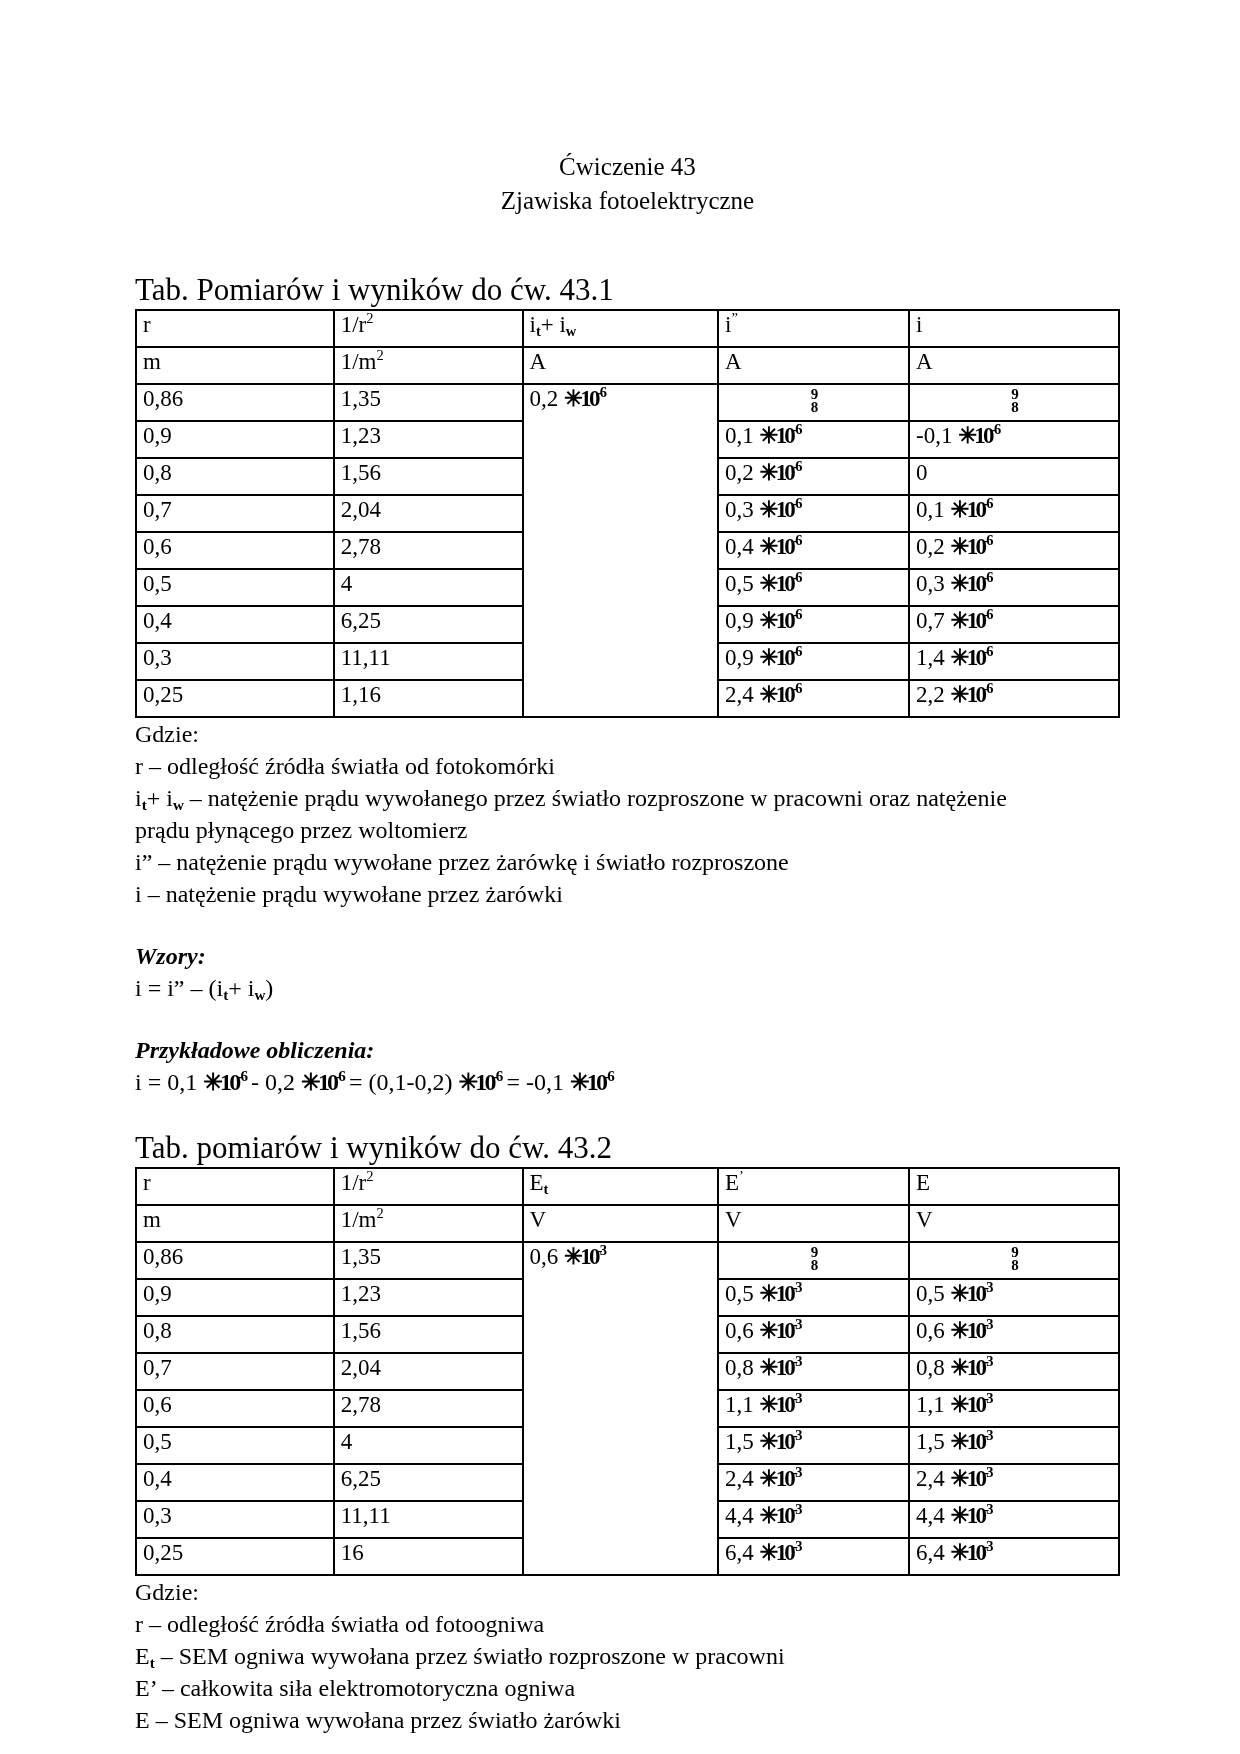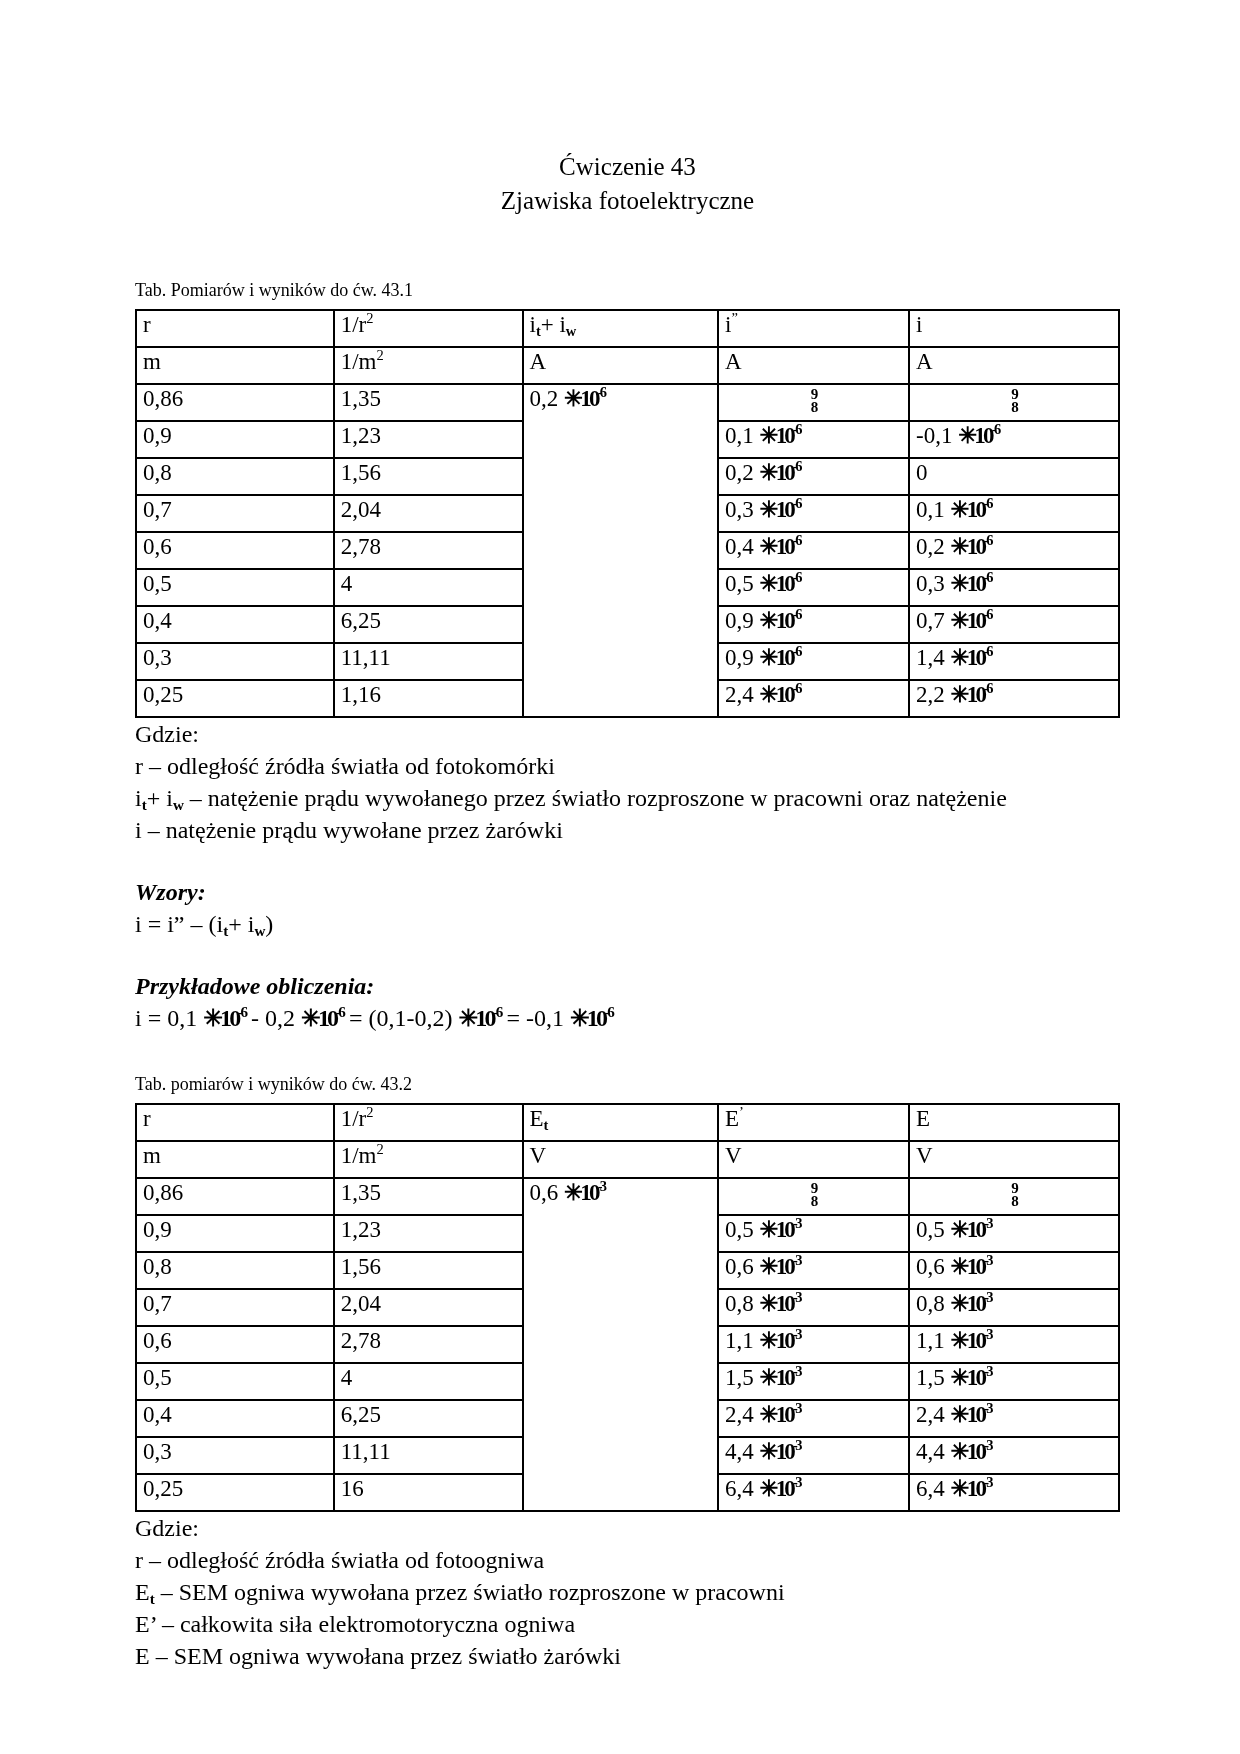--- a/index.html
+++ b/index.html
@@ -31,21 +31,21 @@
     font-weight: normal;
   }
   .doc-subtitle {
     text-align: center;
     font-size: 25px;
     line-height: 34px;
     margin: 0 0 56px 0;
     font-weight: normal;
   }
   .tab-caption {
-    font-size: 18px;
+    font-size: 31px;
     line-height: 32px;
     margin: 0 0 3px 0;
   }
 
   
   table.meas {
     border-collapse: collapse;
     width: 985px;
     table-layout: fixed;
     margin: 0 0 0 0;
@@ -198,20 +198,22 @@
         <td><span>1,16</span></td>
         <td><span>2,4</span> <span class="mulglyph"><span class="star">✳</span>10<sup>-6</sup></span></td>
         <td><span>2,2</span> <span class="mulglyph"><span class="star">✳</span>10<sup>-6</sup></span></td>
       </tr>
     </tbody>
   </table>
 
   <div class="para">Gdzie:</div>
   <div class="para">r – odległość źródła światła od fotokomórki</div>
   <div class="para">i<sub>t</sub><span>+ i</span><sub>w</sub><span> – natężenie prądu wywołanego przez światło rozproszone w pracowni oraz natężenie</span></div>
+  <div class="para">prądu płynącego przez woltomierz</div>
+  <div class="para">i<span>” – natężenie prądu wywołane przez żarówkę i światło rozproszone</span></div>
   <div class="para">i<span> – natężenie prądu wywołane przez żarówki</span></div>
 
   <div class="spacer-md"></div>
 
   <div class="ital-bold">Wzory:</div>
   <div class="para"><span>i = i” – (i</span><sub>t</sub><span>+ i</span><sub>w</sub><span>)</span></div>
 
   <div class="spacer-md"></div>
 
   <div class="ital-bold">Przykładowe obliczenia:</div>

